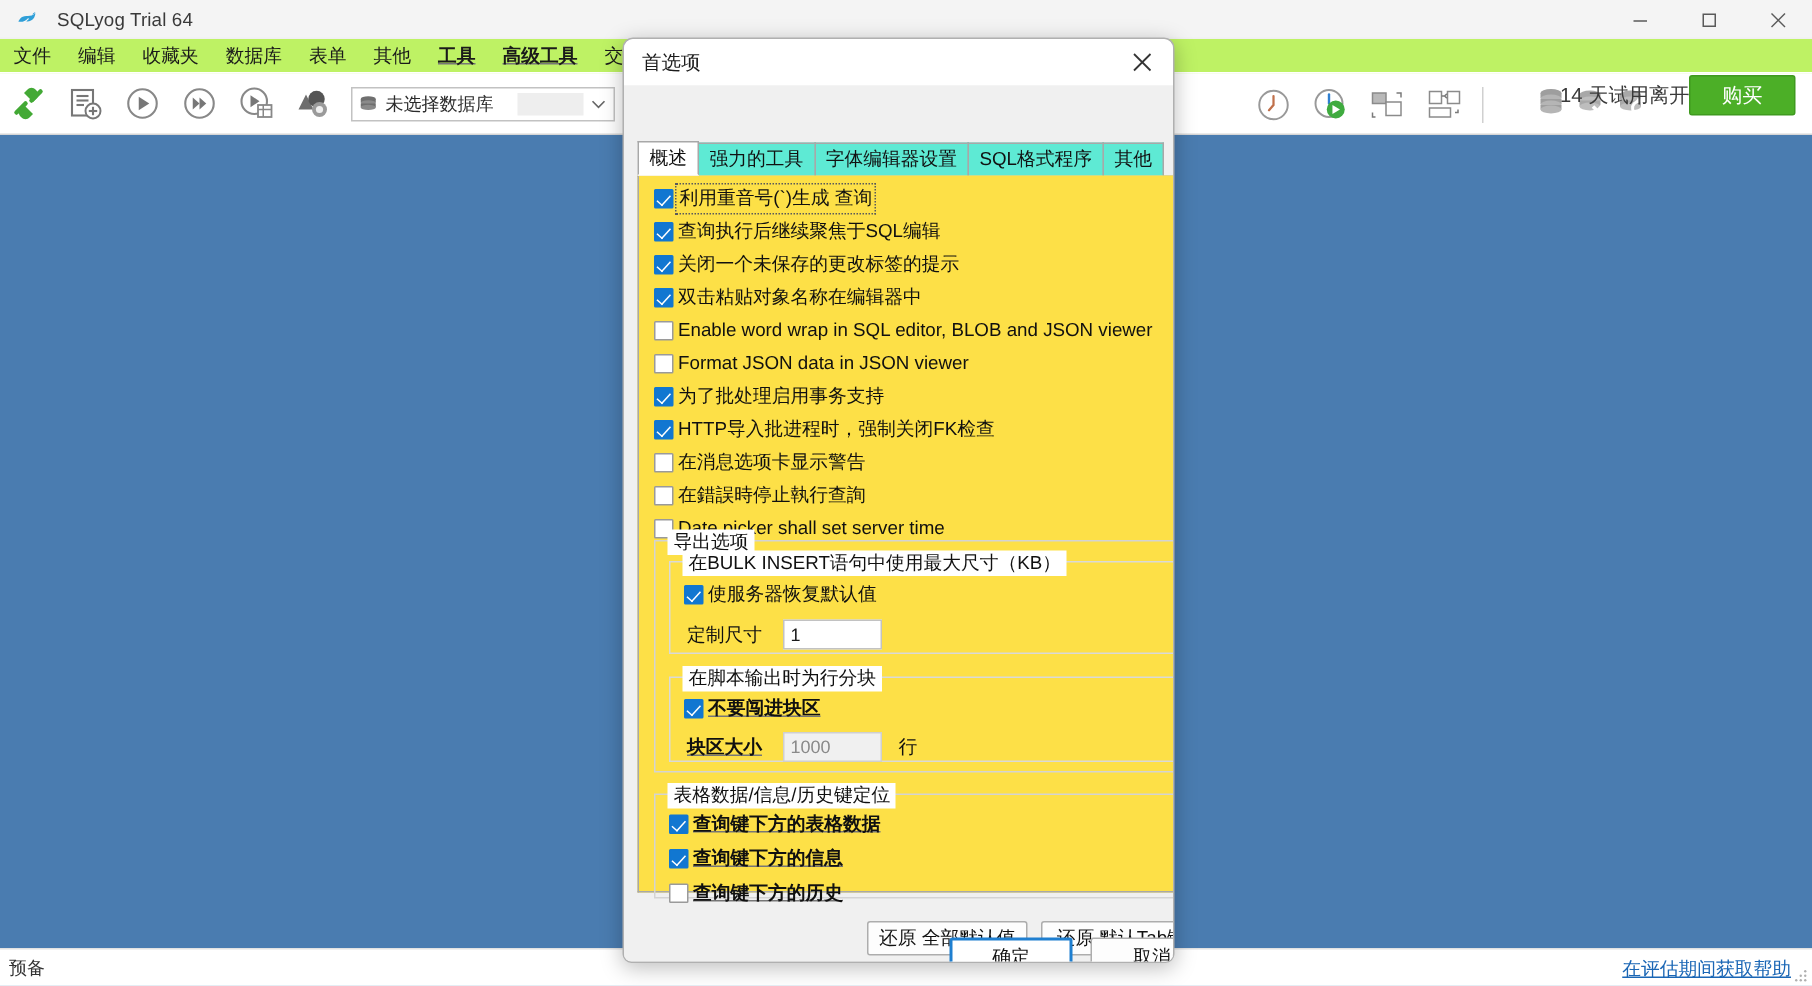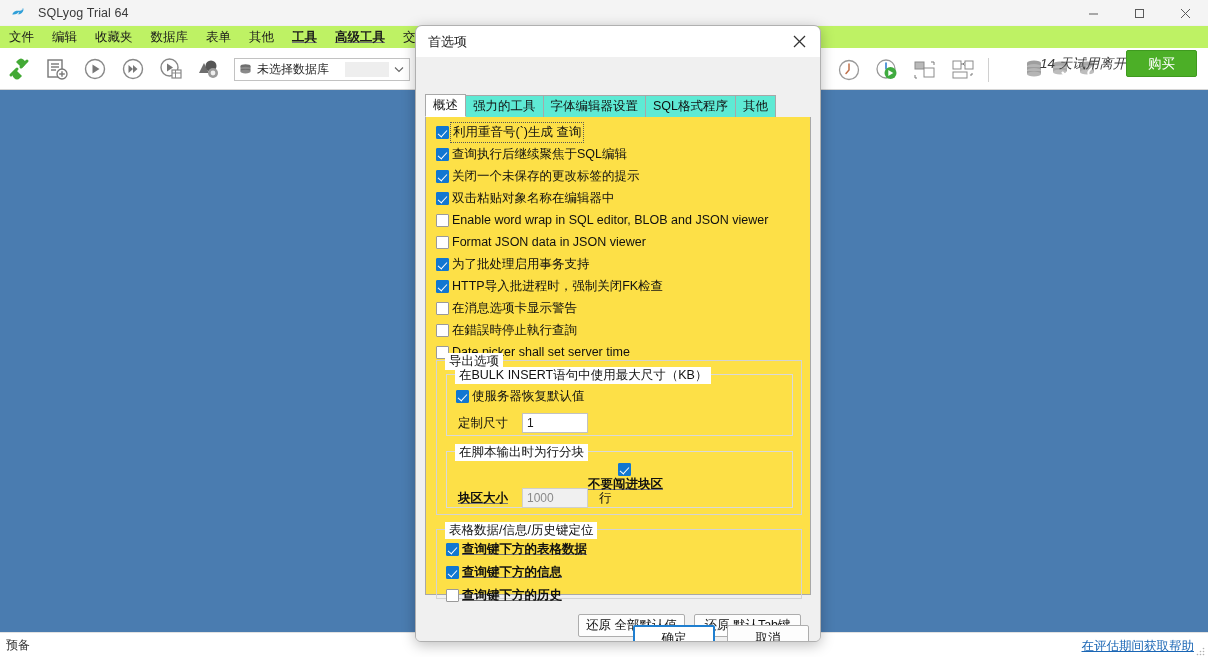--- a/index.html
+++ b/index.html
@@ -82,21 +82,21 @@
     width: 20px; display: flex; align-items: center; justify-content: center;
     color: #555;
   }
   .trial-area {
     position: absolute; right: 106px; top: 49px; height: 41px;
     display: flex; align-items: center;
   }
   .trial-icons { display: flex; align-items: center; gap: 1px; }
   .trial-text {
     position: absolute; left: 18px; top: 6px;
-    font-size: 13.5px; color: #3a3a3a; white-space: nowrap; font-style: italic;
+    font-size: 13.5px; color: #3a3a3a; white-space: nowrap;
   }
   .buy-btn {
     position: absolute; right: 11px; top: 50px;
     width: 71px; height: 27px;
     background: #4caf27; border: 1px solid #3f9a1f; border-radius: 2px;
     color: #ffffff; font-size: 13.5px;
     display: flex; align-items: center; justify-content: center;
   }
 
   
@@ -117,21 +117,21 @@
     font-size: 12.5px; color: #1a66b5; text-decoration: underline;
     white-space: nowrap;
   }
   .grip {
     position: absolute; right: 2px; bottom: 2px; width: 12px; height: 12px;
   }
 
   
   .dialog {
     position: absolute; left: 415px; top: 25px;
-    width: 406px; height: 617px;
+    width: 368px; height: 617px;
     background: #f0f0f0;
     border: 1px solid #b0b0b0;
     border-radius: 7px 7px 6px 6px;
     box-shadow: 0 3px 14px rgba(0,0,0,0.26);
     overflow: hidden;
   }
   .dlg-title {
     position: relative; height: 31px; background: #ffffff;
     border-radius: 6px 6px 0 0;
     display: flex; align-items: center;
@@ -552,21 +552,21 @@
               <span class="lbl">使服务器恢复默认值</span>
             </div>
             <div class="fieldrow" style="margin-top:8px; margin-left:11px;">
               <span>定制尺寸</span>
               <input class="txtinput" style="margin-left: 14px;" type="text" value="1">
             </div>
           </div>
 
           <div class="gbox-inner" style="left:9px; top:90px; width:347px; height:57px;">
             <div class="gtitle">在脚本输出时为行分块</div>
-            <div class="cbrow" style="margin-top:11px; margin-left:9px;flex-direction:column;">
+            <div class="cbrow" style="margin-top:11px; margin-left:9px;">
               <span class="cb on"></span>
               <span class="lbl underline">不要闯进块区</span>
             </div>
             <div class="fieldrow" style="margin-top:7px; margin-left:11px;">
               <span class="underline">块区大小</span>
               <input class="txtinput disabled" style="margin-left: 14px;" type="text" disabled="" value="1000">
               <span style="margin-left:11px;">行</span>
             </div>
           </div>
         </div>

